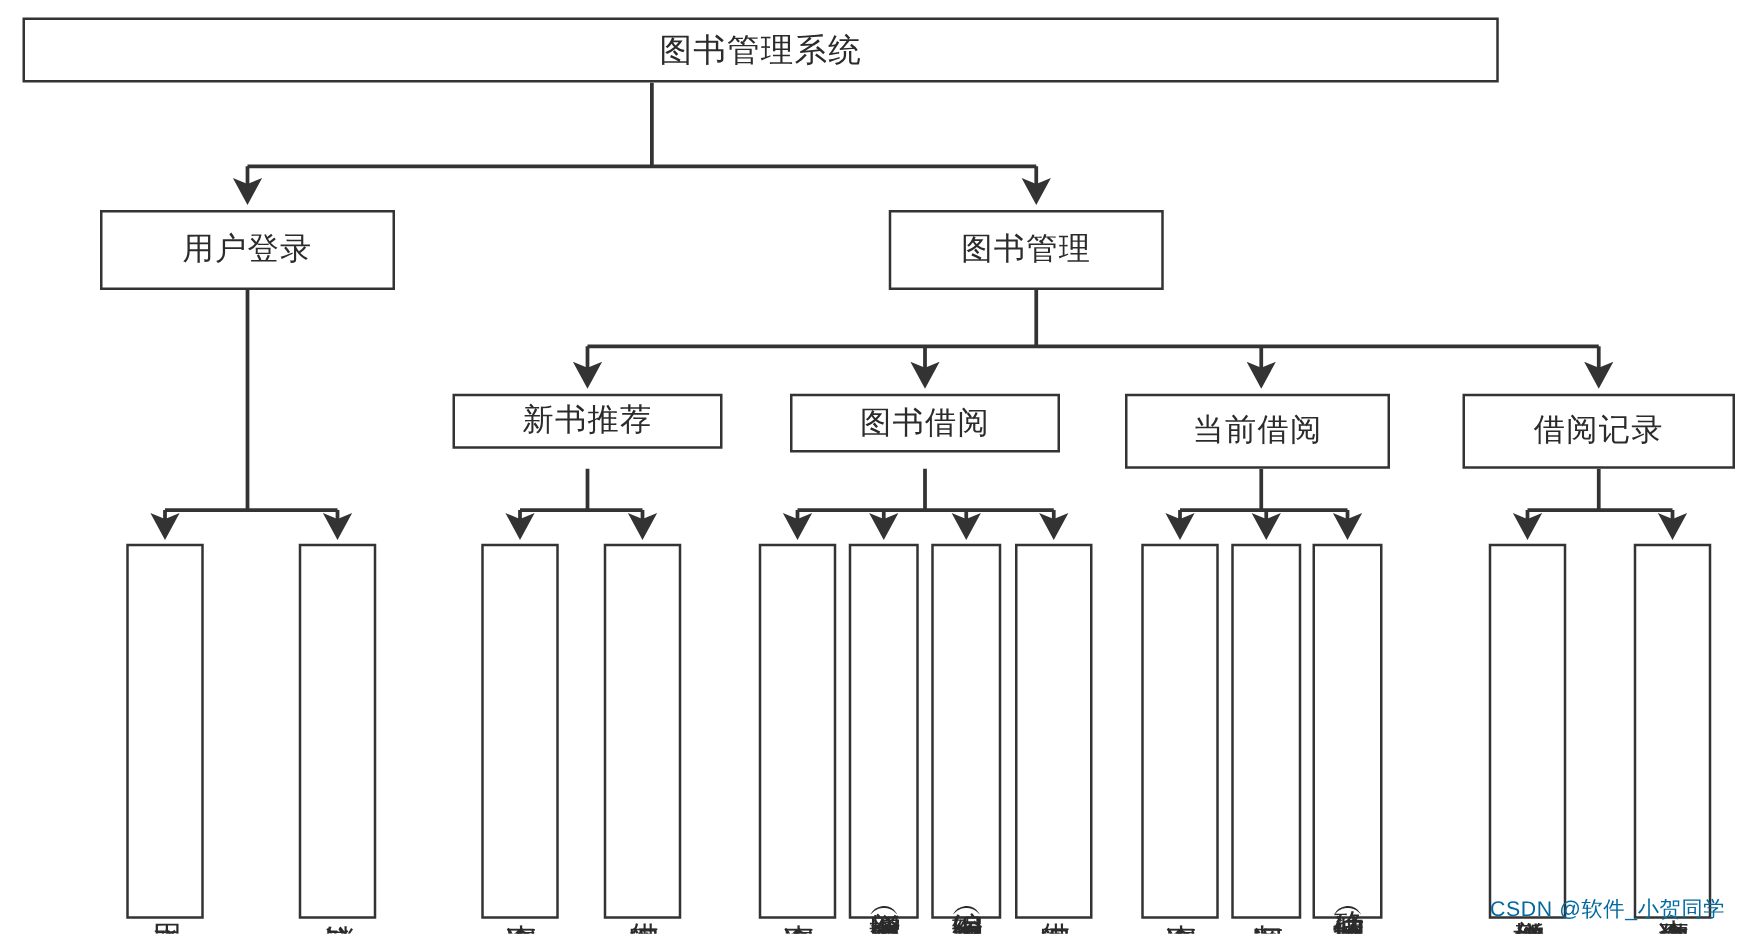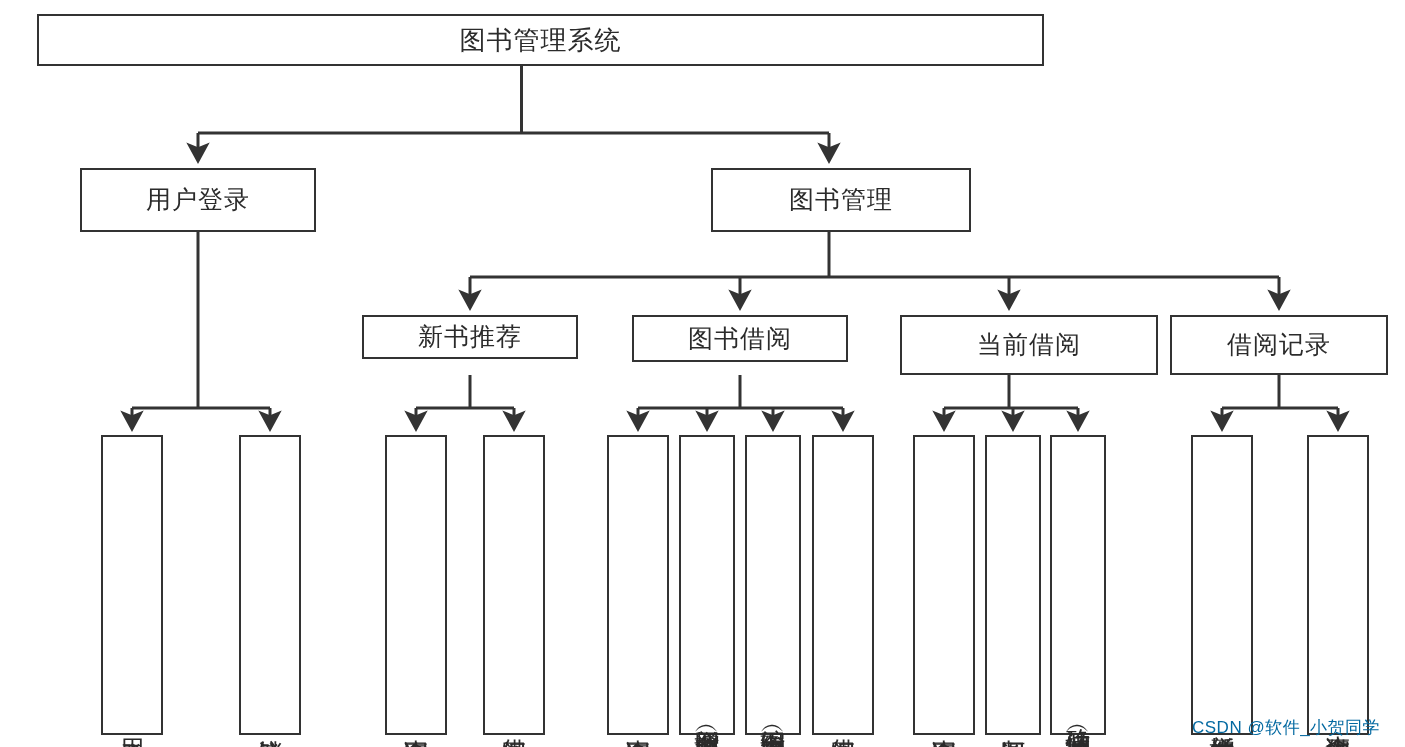--- a/index.html
+++ b/index.html
@@ -114,28 +114,28 @@
       <path d="M1013,408 L1013,420" marker-end="url(#arrow)"></path>
       <path d="M1078,408 L1078,420" marker-end="url(#arrow)"></path>
 
       <path d="M1279,375 L1279,408"></path>
       <path d="M1222,408 L1338,408"></path>
       <path d="M1222,408 L1222,420" marker-end="url(#arrow)"></path>
       <path d="M1338,408 L1338,420" marker-end="url(#arrow)"></path>
     </g>
   </svg>
 
-  <div class="node horiz root" style="left: 18px; top: 14px; width: 1007px; height: 52px; margin-left: 19px;">图书管理系统</div>
+  <div class="node horiz root" style="left: 18px; top: 14px; width: 1181px; height: 52px;">图书管理系统</div>
 
   <div class="node horiz" style="left: 80px; top: 168px; width: 236px; height: 64px;">用户登录</div>
-  <div class="node horiz" style="left: 711px; top: 168px; width: 260px; height: 64px;">图书管理</div>
+  <div class="node horiz" style="left: 711px; top: 168px; width: 220px; height: 64px;">图书管理</div>
 
   <div class="node horiz" style="left: 362px; top: 315px; width: 216px; height: 44px;">新书推荐</div>
   <div class="node horiz" style="left: 632px; top: 315px; width: 216px; height: 47px;">图书借阅</div>
-  <div class="node horiz" style="left: 900px; top: 315px; width: 258px; height: 60px; text-align: center;">当前借阅</div>
+  <div class="node horiz" style="left: 900px; top: 315px; width: 212px; height: 60px; text-align: center;">当前借阅</div>
   <div class="node horiz" style="left: 1170px; top: 315px; width: 218px; height: 60px;">借阅记录</div>
 
   <div class="node leaf" style="left: 101px; top: 435px; width: 62px; height: 300px;">
     <span class="vtext">用户登录</span>
   </div>
   <div class="node leaf" style="left: 239px; top: 435px; width: 62px; height: 300px;">
     <span class="vtext">注销登录</span>
   </div>
   <div class="node leaf" style="left: 385px; top: 435px; width: 62px; height: 300px;">
     <span class="vtext">查询图书</span>

